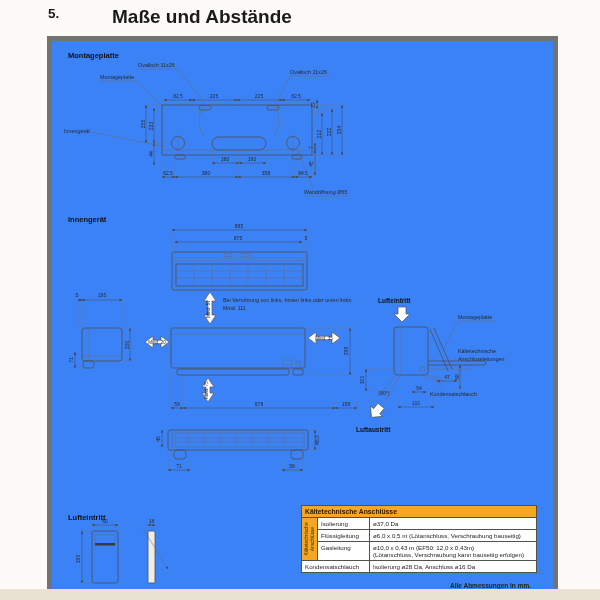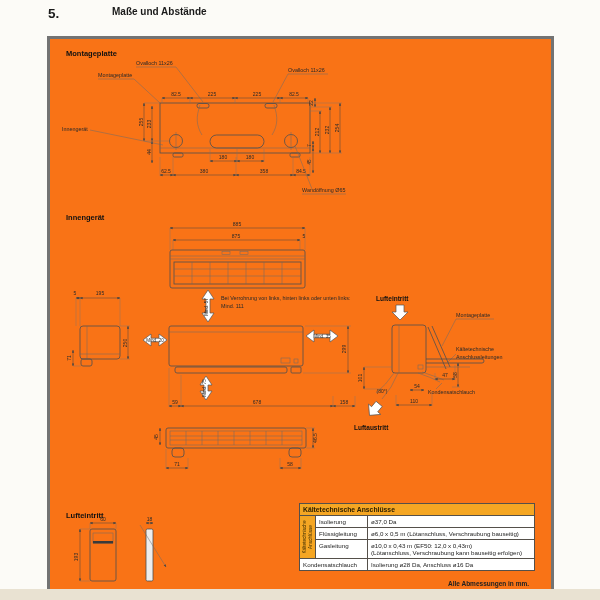--- a/index.html
+++ b/index.html
@@ -1,22 +1,22 @@
 <!DOCTYPE html>
 <html><head>
 <meta charset="utf-8">
 <style>
   html,body{margin:0;padding:0;}
   body{width:600px;height:600px;position:relative;background:#fcfbf7;
        font-family:"Liberation Sans", sans-serif;color:#1a1a1a;overflow:hidden;}
   .title-row{position:absolute;top:6px;left:48px;width:520px;}
   .title-num{position:absolute;left:0;top:0;font-size:13.5px;font-weight:bold;}
-  .title-txt{position:absolute;left:64px;top:0;font-size:10px;font-weight:bold;}
-  .box{position:absolute;left:47px;top:36px;width:501px;height:550px;background:#f97316;
-       border:3px solid #737373;}
+  .title-txt{position:absolute;left:64px;top:0;font-size:19px;font-weight:bold;}
+  .box{position:absolute;left:47px;top:36px;width:501px;height:550px;background:#3b82f6;
+       border:5px solid #737373;}
   .sec{position:absolute;font-size:7.5px;font-weight:bold;color:#111;}
   svg{position:absolute;overflow:visible;}
   svg text{font-family:"Liberation Sans", sans-serif;fill:#2a2a2a;}
   .d{font-size:5px;}
   .d2{font-size:4.6px;}
   .c{font-size:5.4px;}
   .bd{font-size:6.5px;font-weight:bold;fill:#111;}
   .ln{stroke:#4f4f4f;stroke-width:0.8;fill:none;}
   .lt{stroke:#6a6a6a;stroke-width:0.5;fill:none;}
   .dim{stroke:#444;stroke-width:0.5;fill:none;marker-start:url(#ar);marker-end:url(#ar);}

